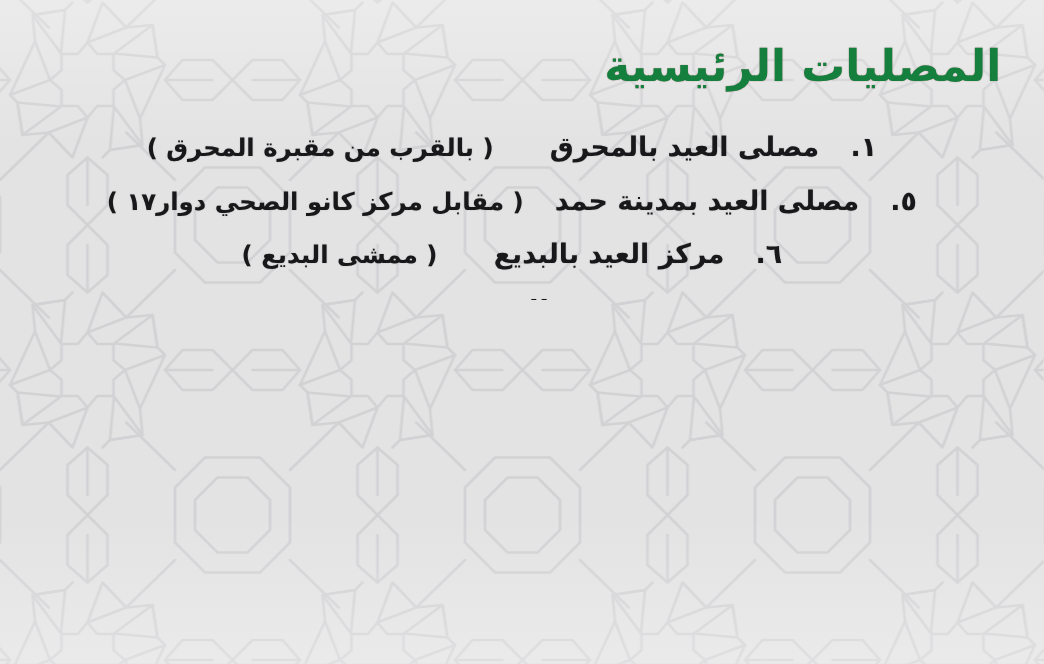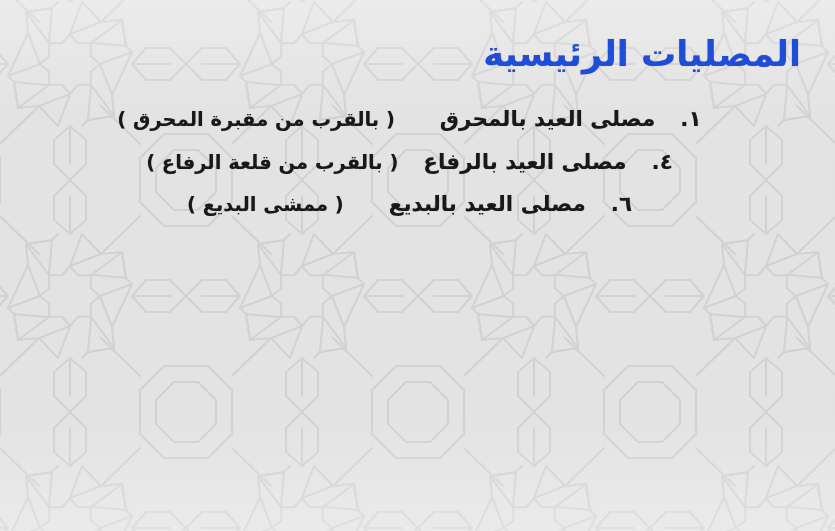--- a/index.html
+++ b/index.html
@@ -55,21 +55,21 @@
     height: 531px;
     box-sizing: border-box;
     padding: 0;
     direction: rtl;
   }
 
   #page-title {
     position: absolute;
     top: 9px;
     right: 34px;
-    color: #1d4ed8;
+    color: #15803d;
     font-family: "DejaVu Sans", sans-serif;
     font-weight: bold;
     font-size: 35px;
     line-height: 1.30;
     letter-spacing: -0.5px;
     white-space: nowrap;
     text-align: left;
     direction: rtl;
     text-shadow: 0 0 1px rgba(141,31,54,0.45);
   }
@@ -204,33 +204,33 @@
       <li class="list-item">
         <span class="item-index">١.</span>
         <span class="gap-sm"></span>
         <span class="item-name">مصلى العيد بالمحرق</span>
         <span class="gap-md"></span>
         <span class="item-note">( بالقرب من مقبرة المحرق )</span>
       </li>
 
 
 
+
       <li class="list-item">
-        <span class="item-index">٤.</span>
-        <span class="gap-sm"></span>
-        <span class="item-name">مصلى العيد بالرفاع</span>
-        <span class="gap-sm"></span>
-        <span class="item-note">( بالقرب من قلعة الرفاع )</span>
-      </li>
-
+        <span class="item-index">٥.</span>
+        <span class="gap-sm"></span>
+        <span class="item-name">مصلى العيد بمدينة حمد</span>
+        <span class="gap-sm"></span>
+        <span class="item-note">( مقابل مركز كانو الصحي دوار١٧ )</span>
+      </li>
 
       <li class="list-item">
         <span class="item-index">٦.</span>
         <span class="gap-sm"></span>
-        <span class="item-name">مصلى العيد بالبديع</span>
+        <span class="item-name">مركز العيد بالبديع</span>
         <span class="gap-md"></span>
         <span class="item-note">( ممشى البديع )</span>
       </li>
 
       <li class="list-item clipped-row">
         <span class="item-index">٧.</span>
         <span class="gap-sm"></span>
         <span class="item-name"></span>
         <span class="gap-sm"></span>
         <span class="item-note"></span>

